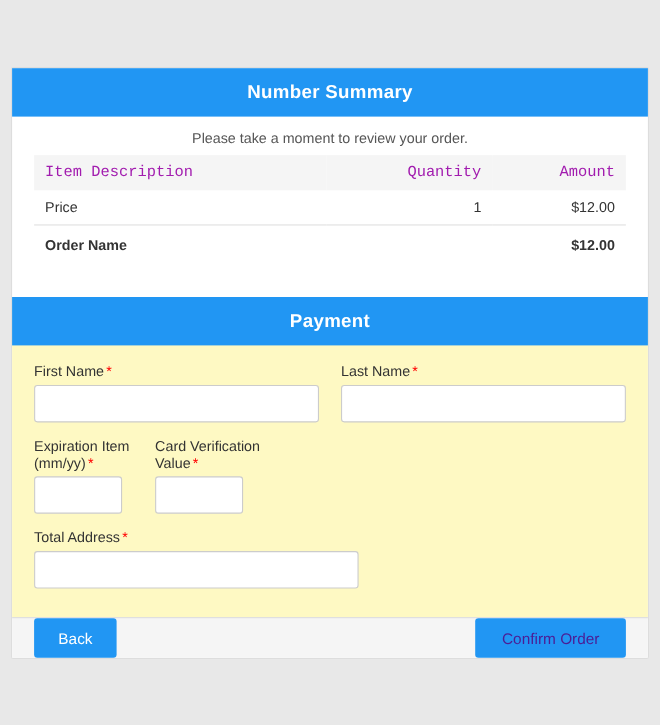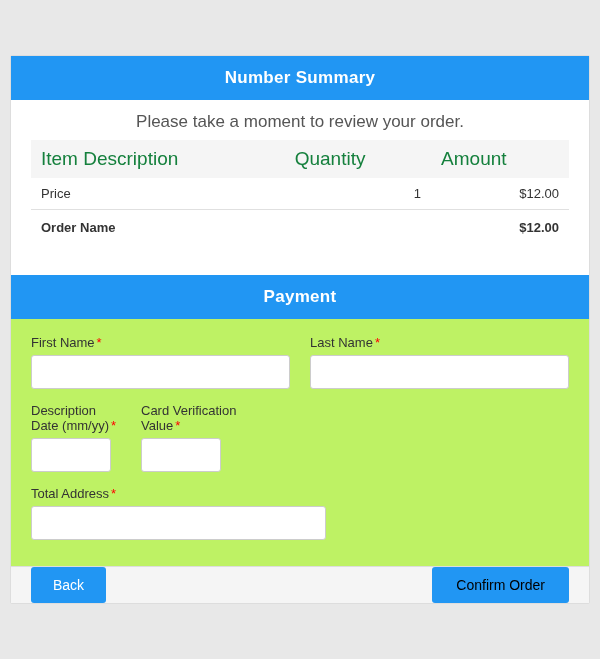--- a/index.html
+++ b/index.html
@@ -26,60 +26,62 @@
       text-align: center;
       padding: 12px 16px;
       font-size: 17px;
       font-weight: bold;
       letter-spacing: 0.3px;
     }
     .review-text {
       text-align: center;
       color: #555;
       padding: 12px 16px 8px;
-      font-size: 17px;
+      font-size: 13px;
     }
     .order-table {
       width: 100%;
       border-collapse: collapse;
       margin: 0 0 16px 0;
       padding: 0 16px;
     }
     .order-table-wrapper {
       padding: 0 20px 16px;
     }
     .order-table thead tr {
       background: #f5f5f5;
     }
     .order-table thead th {
       padding: 8px 10px;
       text-align: left;
-      font-size: 19px;
-      color: #15803d;
+      font-size: 14px;
+      color: #a21caf;
       font-weight: normal;
+      font-family: Liberation Mono, monospace;
     }
     .order-table thead th.right {
+      text-align: right;
     }
     .order-table tbody tr td {
       padding: 8px 10px;
       font-size: 13px;
       color: #333;
       border-bottom: 1px solid #e0e0e0;
     }
     .order-table tbody tr td.right {
       text-align: right;
     }
     .order-total-row td {
       font-weight: bold;
       border-bottom: none !important;
       padding-top: 10px !important;
     }
     
     .payment-section {
-      background: #bef264;
+      background: #fef9c3;
     }
     .form-body {
       padding: 16px 20px 20px;
     }
     .form-row {
       display: flex;
       gap: 20px;
       margin-bottom: 14px;
     }
     .form-group {
@@ -162,21 +164,21 @@
       background: #2196f3;
       color: #fff;
       border: none;
       border-radius: 3px;
       padding: 10px 22px;
       font-size: 14px;
       cursor: pointer;
     }
     .btn-confirm {
       background: #2196f3;
-      color: #000000;
+      color: #4c1d95;
       border: none;
       border-radius: 3px;
       padding: 10px 24px;
       font-size: 14px;
       cursor: pointer;
     }
   </style>
 </head>
 <body>
 
@@ -225,21 +227,21 @@
             <span>Last Name</span><span class="required">*</span>
           </label>
           <input type="text" style="">
         </div>
       </div>
 
 
       <div class="form-row">
         <div class="form-group narrow">
           <label>
-            <span>Description Date (mm/yy)</span><span class="required">*</span>
+            <span>Expiration Item (mm/yy)</span><span class="required">*</span>
           </label>
           <input type="text" style="width: 80px;">
         </div>
         <div class="form-group medium">
           <label>
             <span>Card Verification Value</span><span class="required">*</span>
           </label>
           <input type="text" style="width: 80px;">
         </div>
       </div>

